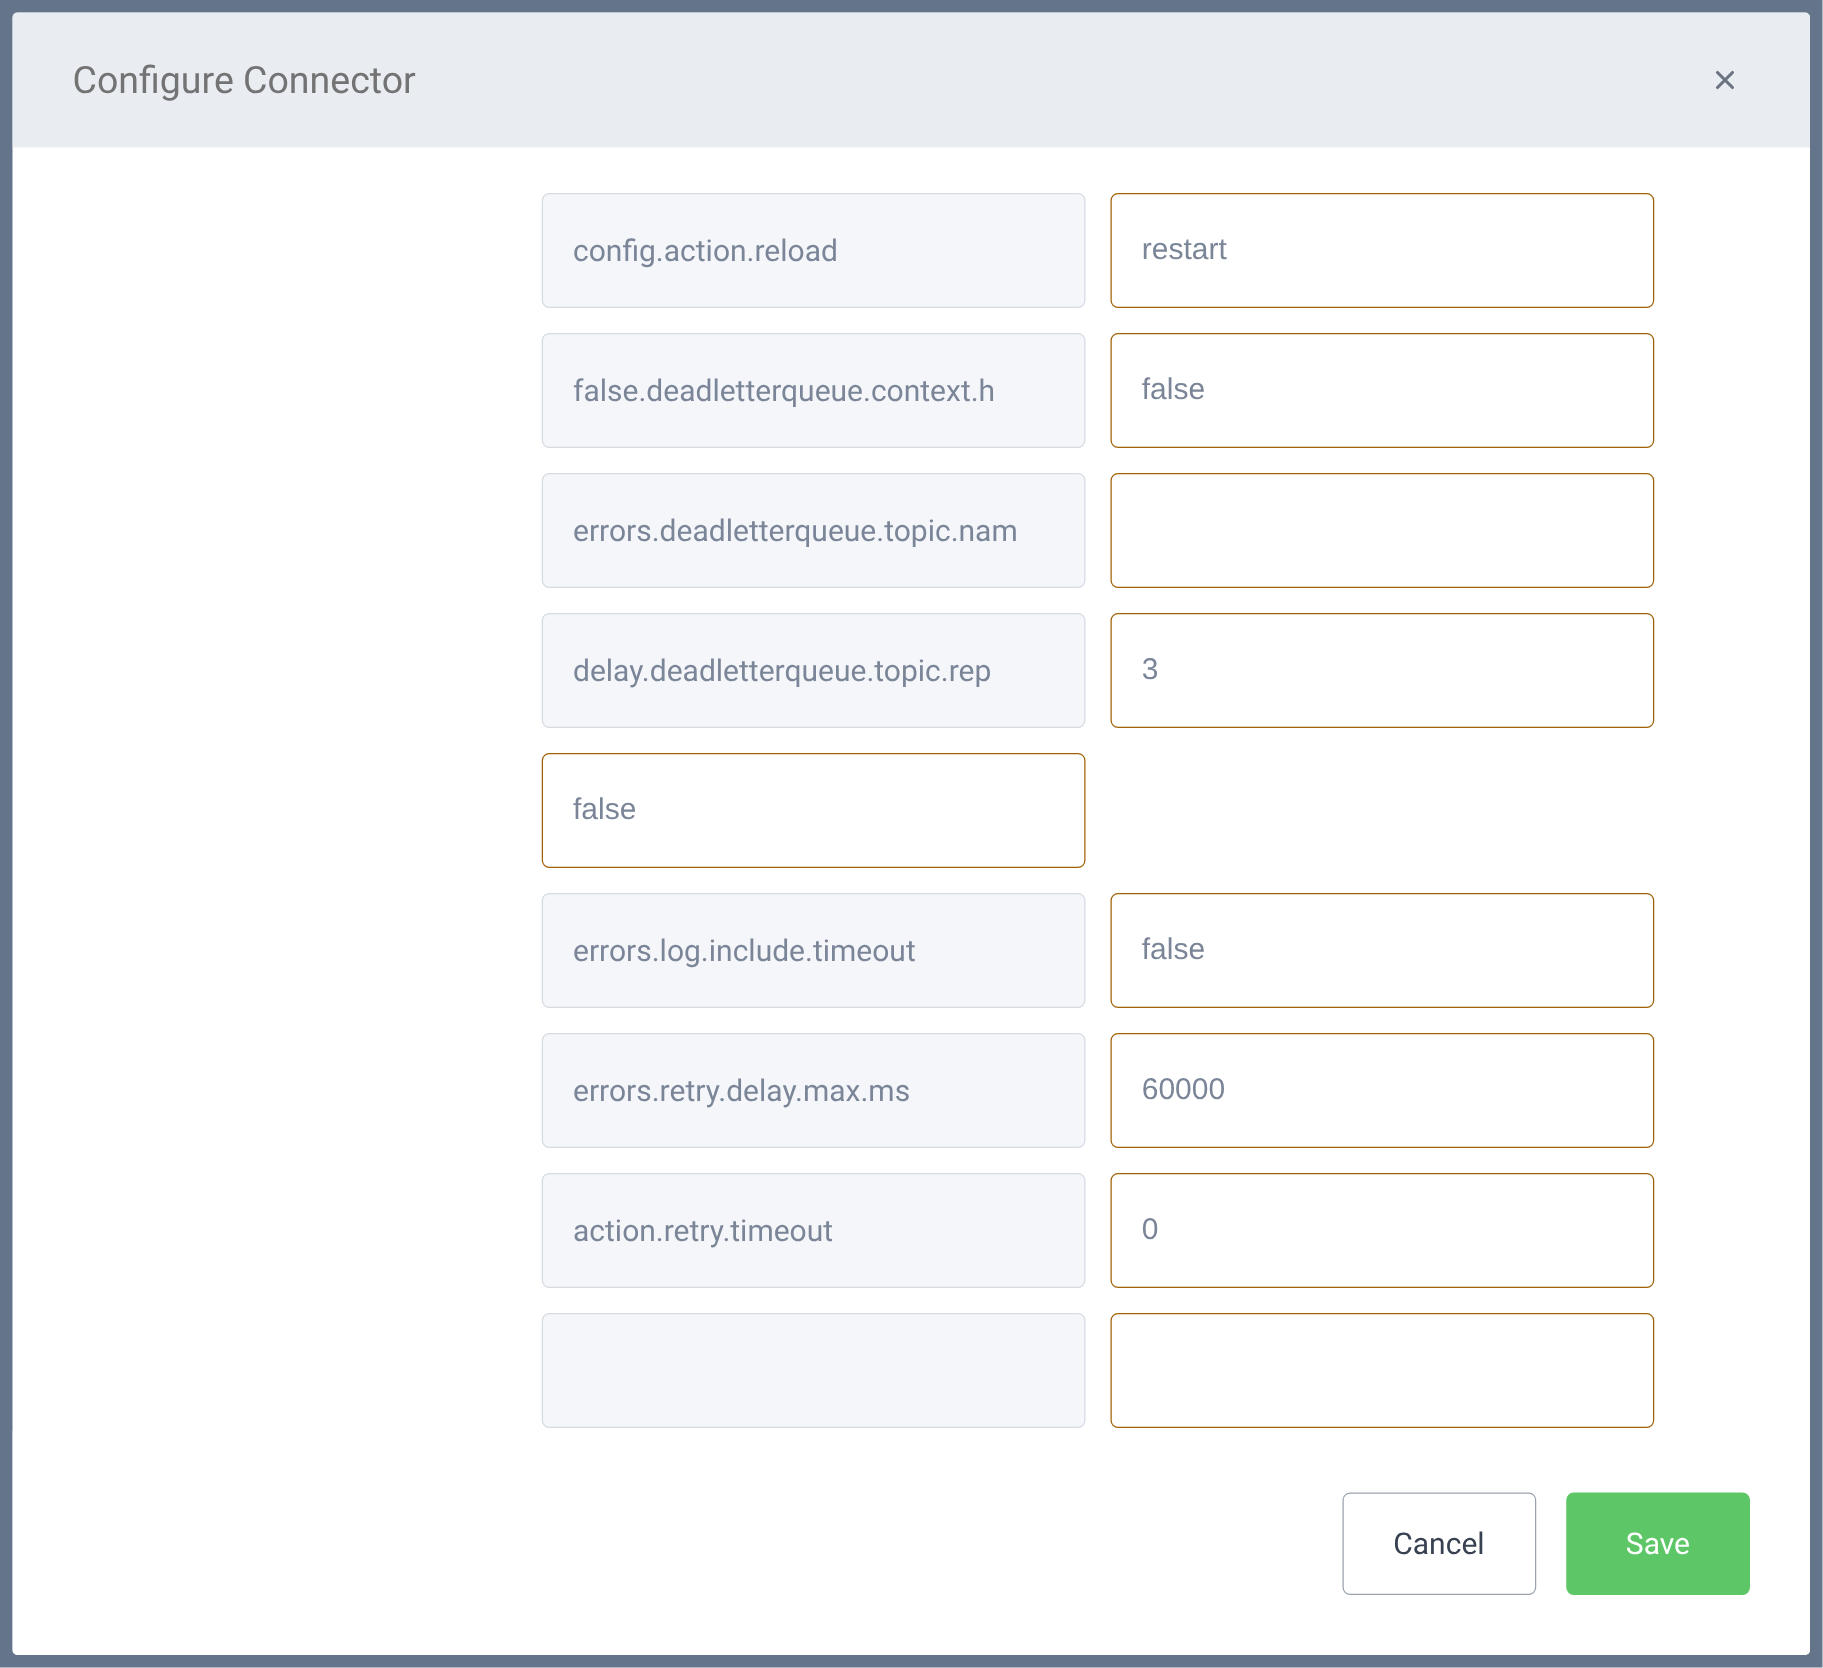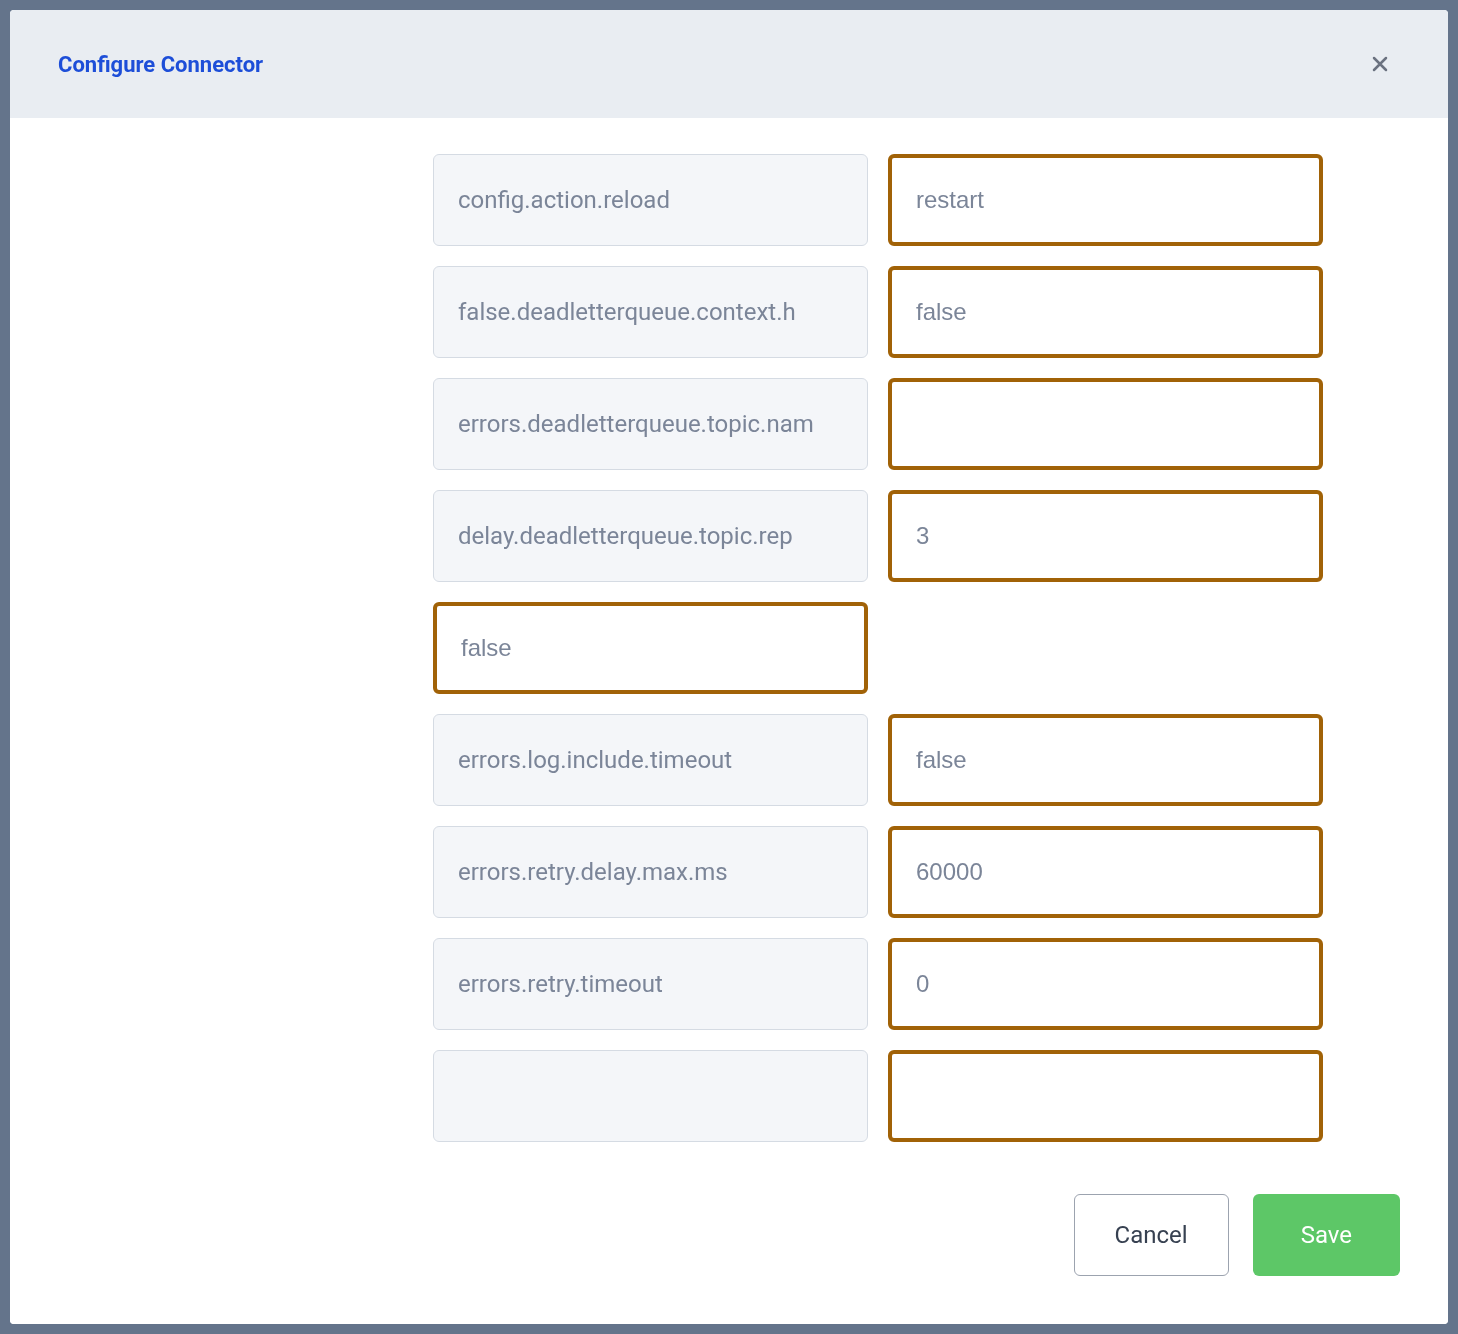--- a/index.html
+++ b/index.html
@@ -28,23 +28,23 @@
       overflow: hidden;
     }
     .modal-header {
       background: #e9edf2;
       padding: 34px 48px;
       display: flex;
       align-items: center;
       justify-content: space-between;
     }
     .modal-title {
-      font-size: 22px;
-      font-weight: 700;
-      color: #1d4ed8;
+      font-size: 30px;
+      font-weight: 400;
+      color: #737373;
     }
     .close-btn {
       background: transparent;
       border: none;
       cursor: pointer;
       padding: 8px;
       display: flex;
       align-items: center;
       justify-content: center;
     }
@@ -80,21 +80,21 @@
       display: flex;
       align-items: center;
       white-space: nowrap;
       overflow: hidden;
       text-align: right;
     }
     .value-field {
       width: 435px;
       height: 92px;
       background: #ffffff;
-      border: 4px solid #a16207;
+      border: 1px solid #a16207;
       border-radius: 6px;
       padding: 0 24px;
       font-size: 24px;
       color: #7b8598;
       outline: none;
     }
     .value-field::placeholder {
       color: #7b8598;
     }
     .modal-footer {
@@ -161,21 +161,21 @@
       </div>
       <div class="form-row">
         <div class="key-field">errors.log.include.timeout</div>
         <input class="value-field" type="text" value="false" style="">
       </div>
       <div class="form-row">
         <div class="key-field">errors.retry.delay.max.ms</div>
         <input class="value-field" type="text" value="60000" style="">
       </div>
       <div class="form-row">
-        <div class="key-field">errors.retry.timeout</div>
+        <div class="key-field">action.retry.timeout</div>
         <input class="value-field" type="text" value="0" style="">
       </div>
       <div class="form-row">
         <div class="key-field"></div>
         <input class="value-field" type="text" value="" style="">
       </div>
     </div>
   </div>
 
   <div class="modal-footer">

